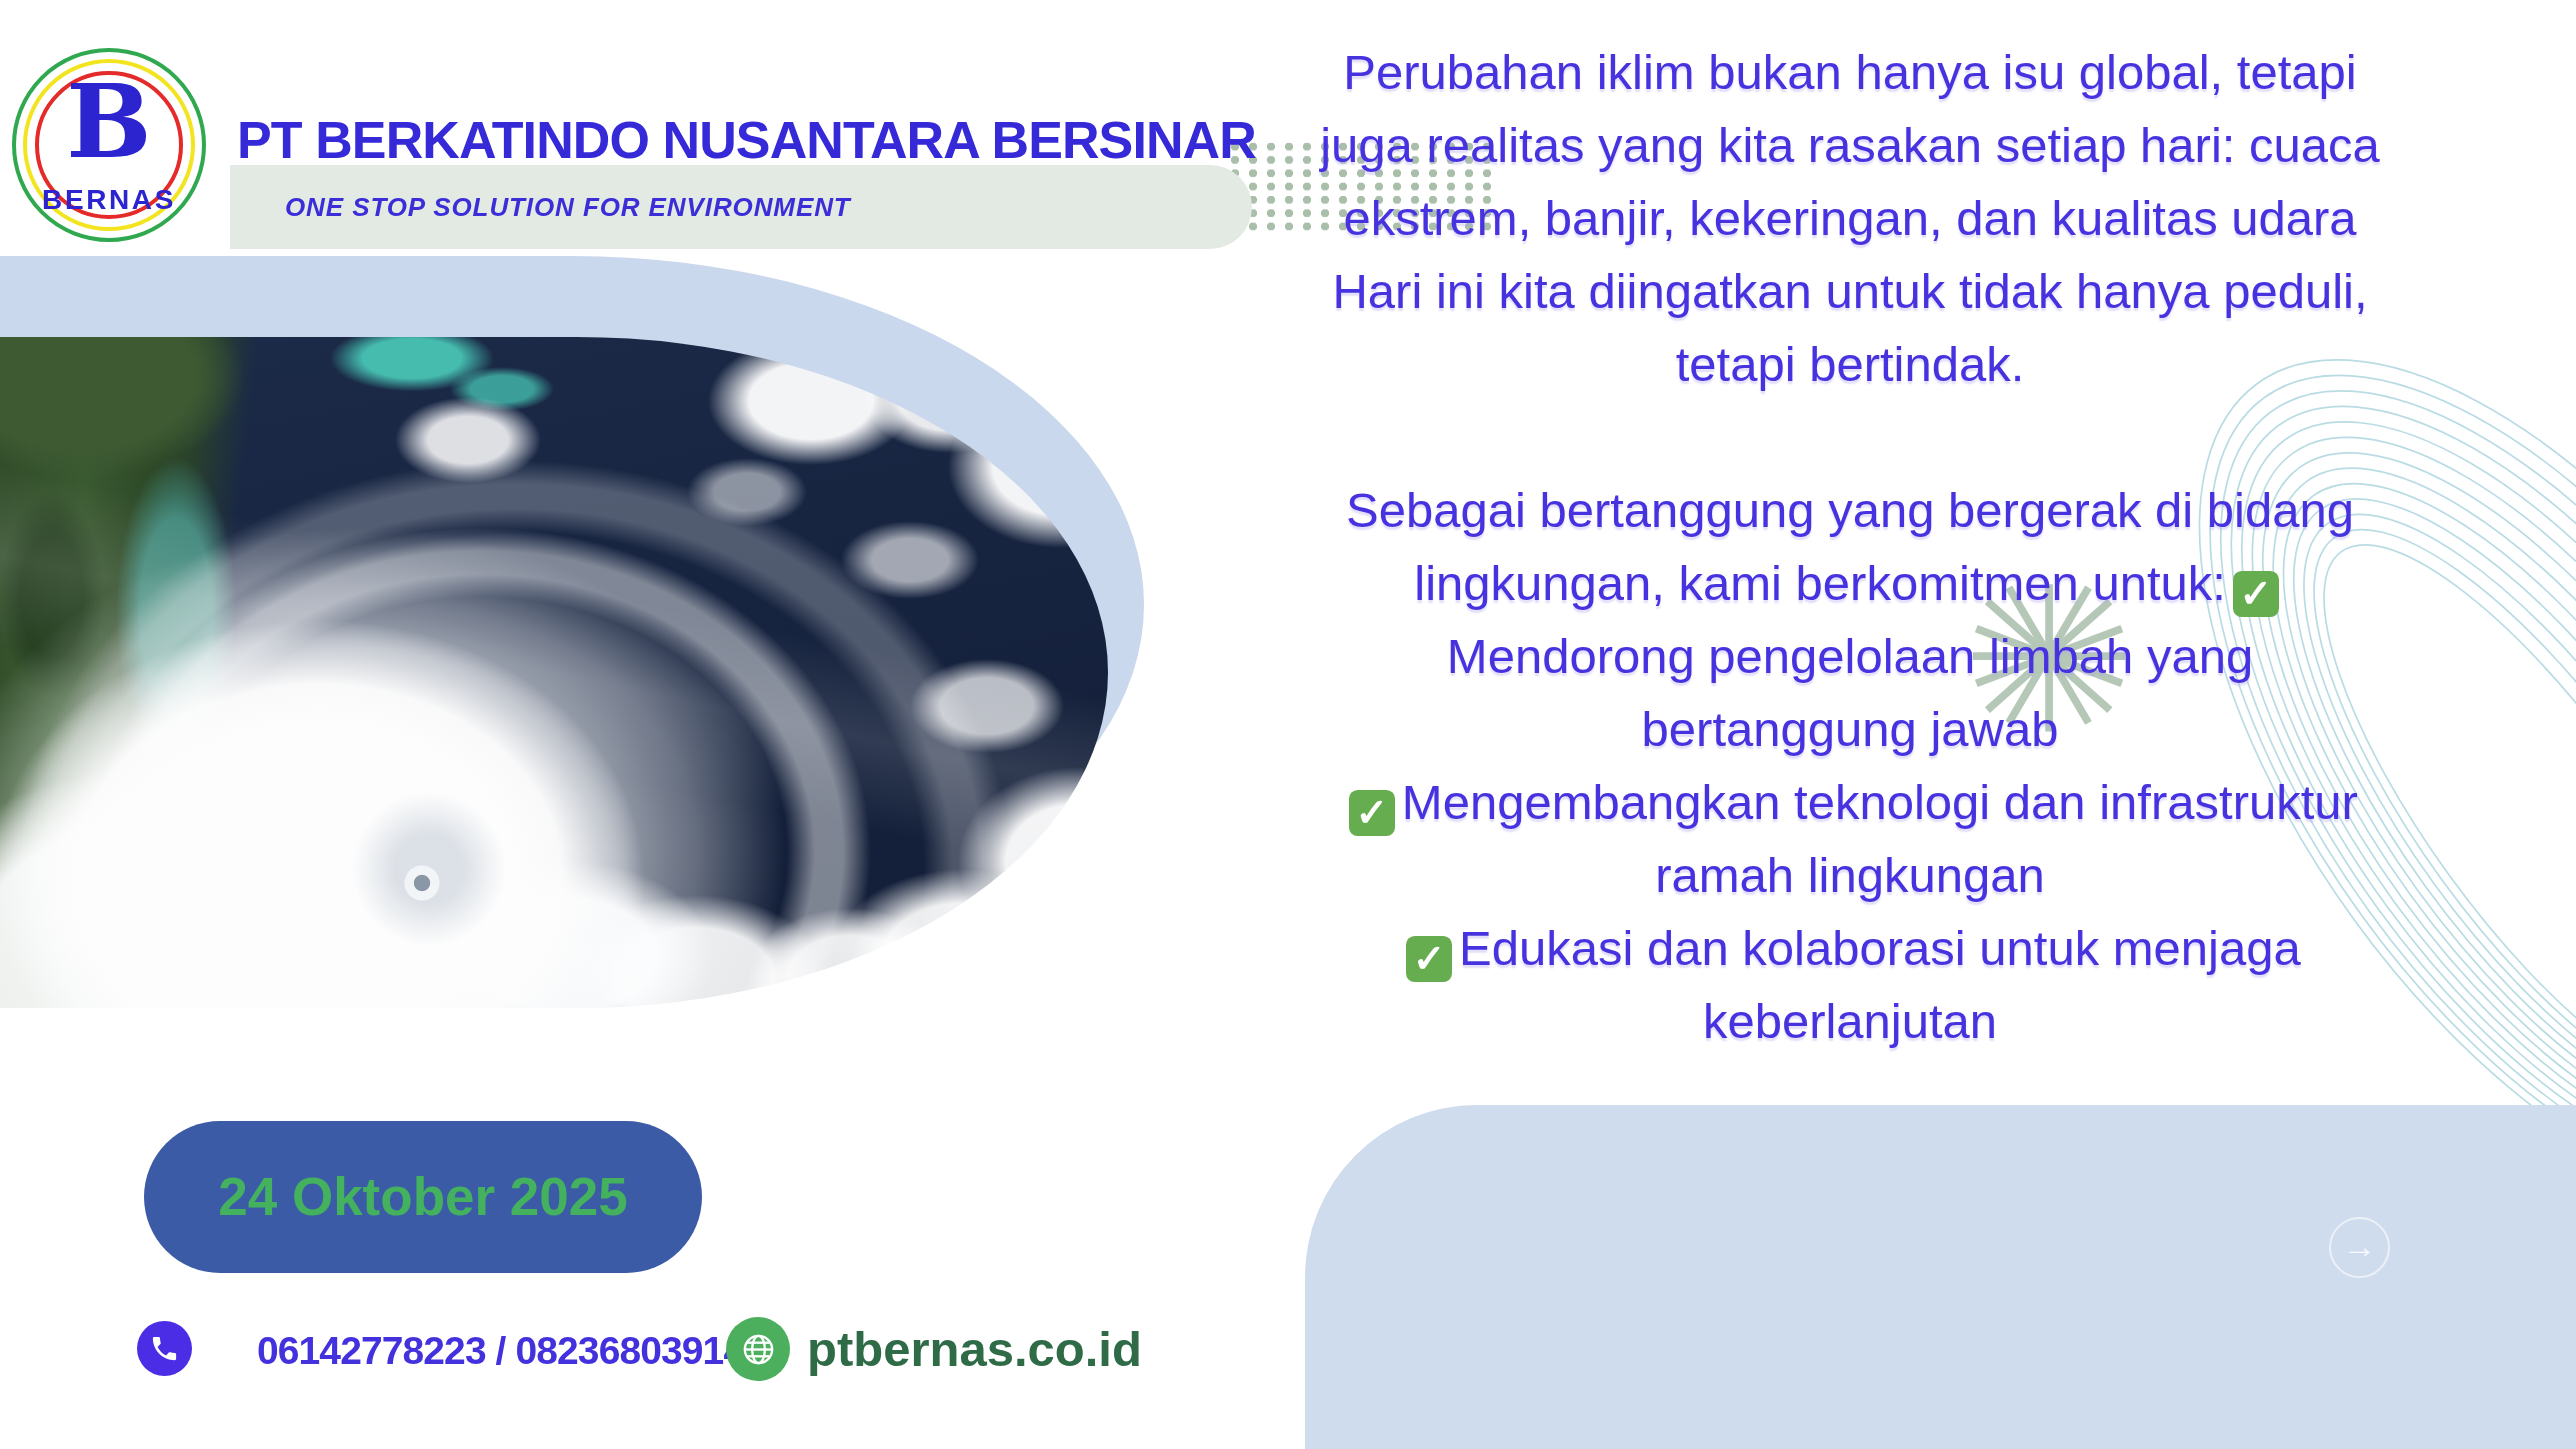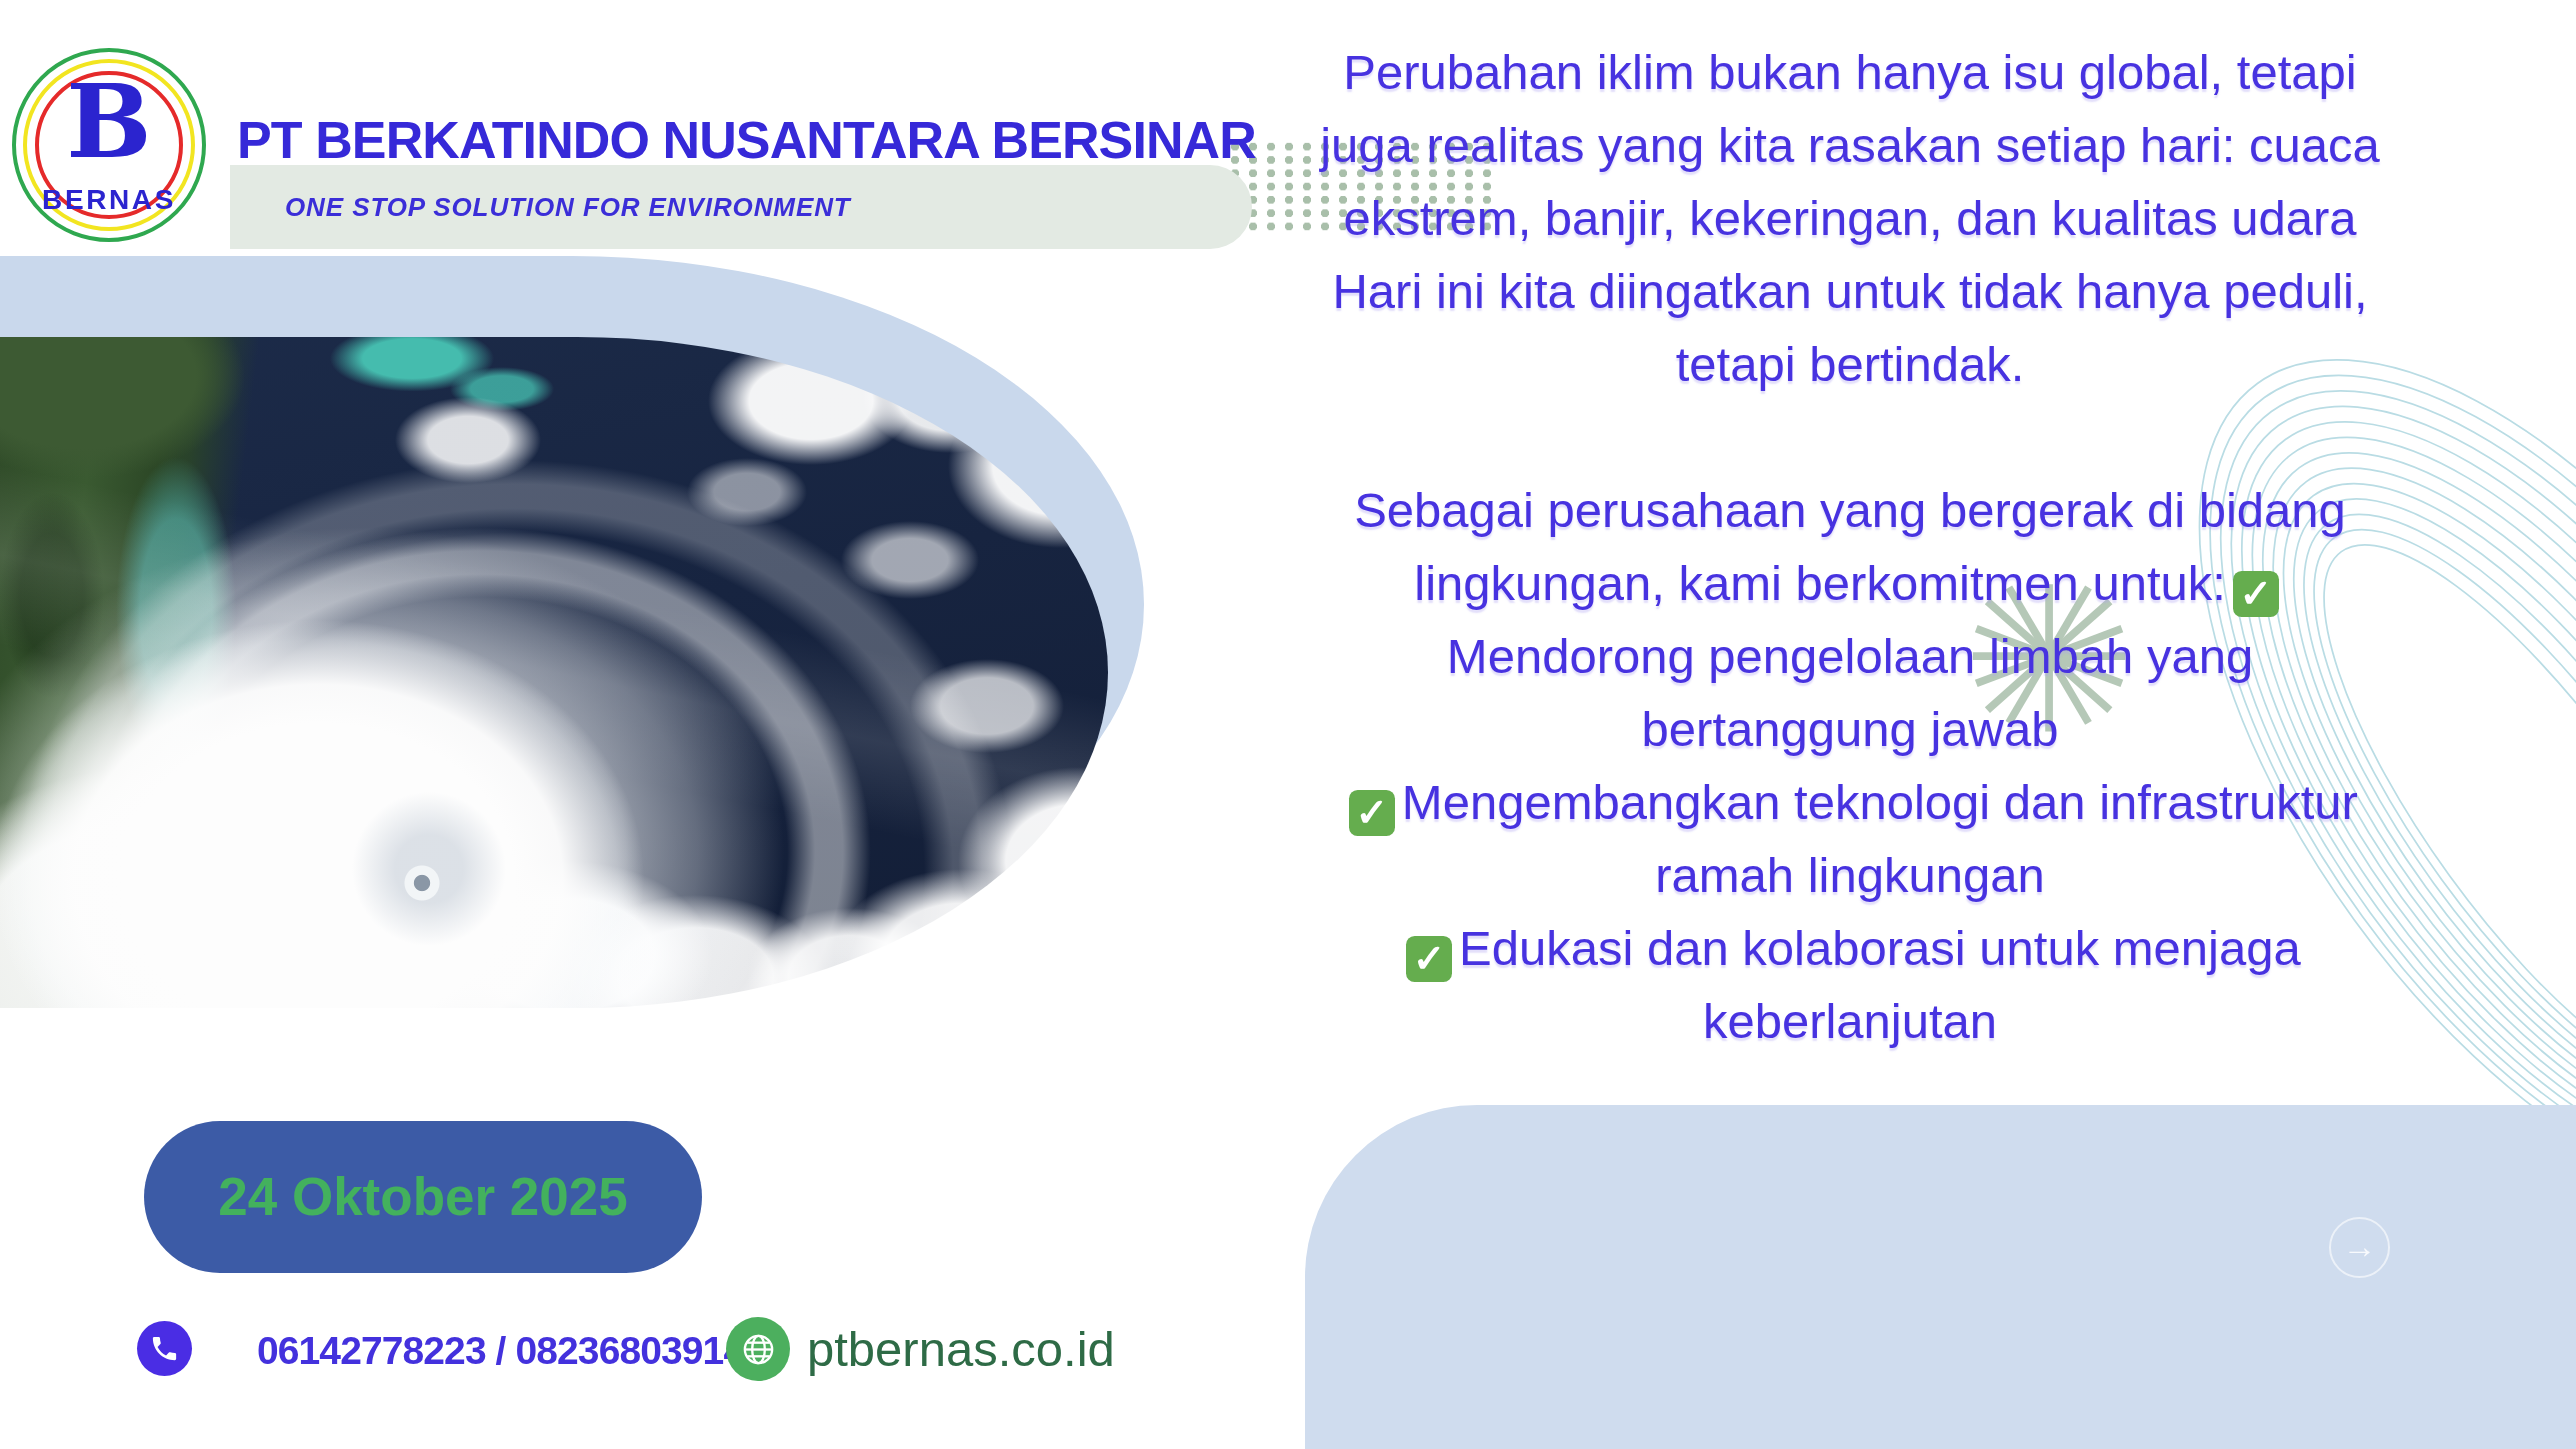--- a/index.html
+++ b/index.html
@@ -124,21 +124,21 @@
   .phone-number{
     position:absolute;left:211px;top:1321px;height:55px;line-height:60px;z-index:5;
     font-weight:bold;font-size:39px;letter-spacing:-0.9px;color:#4331dd;margin-left:46px;
   }
   .globe-circle{
     position:absolute;left:726px;top:1317px;width:64px;height:64px;z-index:5;
     background:#4caf5e;border-radius:50%;display:flex;align-items:center;justify-content:center;
   }
   .website{
     position:absolute;left:807px;top:1317px;height:64px;line-height:65px;z-index:5;
-    font-weight:normal;font-size:49px;color:#2e6b46;
+    font-weight:bold;font-size:49px;color:#2e6b46;
   }
 </style>
 </head>
 <body>
 
 <div class="canvas">
 
   <div class="blue-cap"></div>
 
   <div class="hero"></div>
@@ -189,21 +189,21 @@
 
   <div class="body-text">
     <div class="para1">
       <div>Perubahan iklim bukan hanya isu global, tetapi</div>
       <div>juga realitas yang kita rasakan setiap hari: cuaca</div>
       <div>ekstrem, banjir, kekeringan, dan kualitas udara</div>
       <div>Hari ini kita diingatkan untuk tidak hanya peduli,</div>
       <div>tetapi bertindak.</div>
     </div>
     <div class="para2">
-      <div>Sebagai perusahaan yang bergerak di bidang</div>
+      <div>Sebagai bertanggung yang bergerak di bidang</div>
       <div>
         <span>lingkungan, kami berkomitmen untuk:</span><span class="check">✓</span>
       </div>
       <div>Mendorong pengelolaan limbah yang</div>
       <div>bertanggung jawab</div>
       <div>
         <span class="check">✓</span><span>Mengembangkan teknologi dan infrastruktur</span>
       </div>
       <div>ramah lingkungan</div>
       <div>

